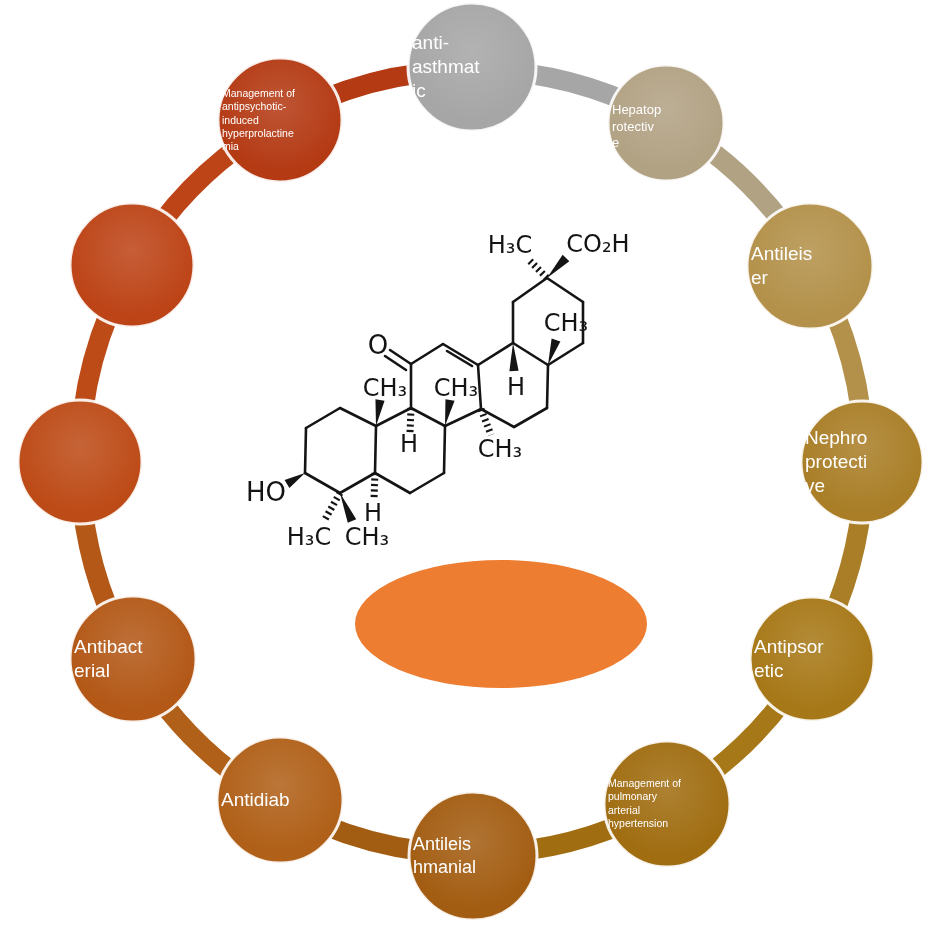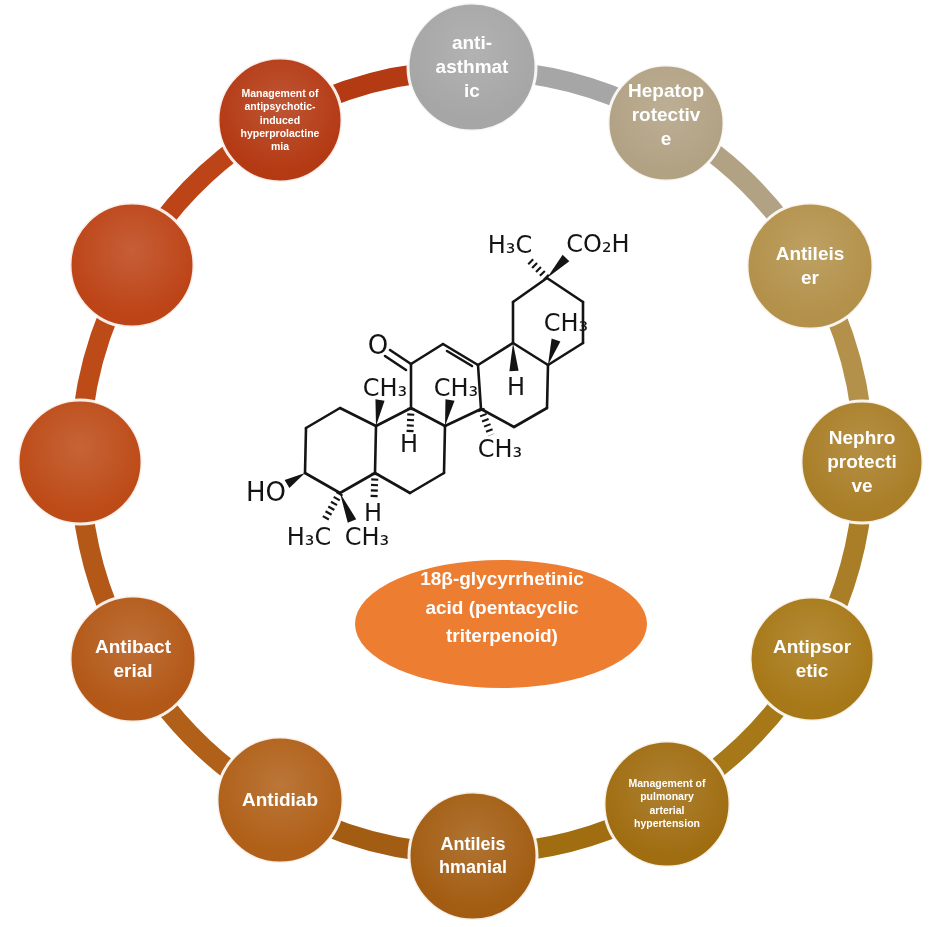--- a/index.html
+++ b/index.html
@@ -1,21 +1,21 @@
 <!DOCTYPE html>
 <html><head>
 <meta charset="utf-8">
 <style>
   html,body{margin:0;padding:0;background:#ffffff;}
   body{width:942px;height:927px;position:relative;font-family:"Liberation Sans",sans-serif;overflow:hidden;}
   #diagram{position:absolute;left:0;top:0;width:942px;height:927px;}
   #cycle-svg{position:absolute;left:0;top:0;}
   .node-label{
     position:absolute;transform:translate(-50%,-50%);
-    text-align:center;color:#ffffff;font-weight:700;
+    color:#ffffff;font-weight:400;
     white-space:pre-line;line-height:1.27;pointer-events:none;
   }
   .center-label{
     position:absolute;transform:translate(-50%,-50%);
     text-align:center;color:#ffffff;font-weight:700;
     white-space:pre-line;line-height:1.5;pointer-events:none;
   }
 </style>
 </head>
 <body>
@@ -118,21 +118,21 @@
       <circle cx="80" cy="462" r="62" fill="#bd4b17" stroke="#ffffff" stroke-opacity="0.9" stroke-width="3"></circle>
       <circle cx="80" cy="462" r="61" fill="url(#nodeGloss)"></circle>
       <circle cx="132" cy="265" r="62" fill="#bd4417" stroke="#ffffff" stroke-opacity="0.9" stroke-width="3"></circle>
       <circle cx="132" cy="265" r="61" fill="url(#nodeGloss)"></circle>
       <circle cx="280" cy="120" r="62" fill="#b43a14" stroke="#ffffff" stroke-opacity="0.9" stroke-width="3"></circle>
       <circle cx="280" cy="120" r="61" fill="url(#nodeGloss)"></circle>
     </svg>
     <div class="node-label" style="left: 472px; top: 67px; width: 120px; font-size: 19px;">anti-
 asthmat
 ic</div>
-    <div class="node-label" style="left: 666px; top: 115px; width: 108px; font-size: 19px;">Hepatop
+    <div class="node-label" style="left: 666px; top: 127px; width: 108px; font-size: 13px;">Hepatop
 rotectiv
 e</div>
     <div class="node-label" style="left: 810px; top: 266px; width: 118px; font-size: 19px;">Antileis
 er</div>
     <div class="node-label" style="left: 862px; top: 462px; width: 114px; font-size: 19px;">Nephro
 protecti
 ve</div>
     <div class="node-label" style="left: 812px; top: 659px; width: 116px; font-size: 19px;">Antipsor
 etic</div>
     <div class="node-label" style="left: 667px; top: 804px; width: 118px; font-size: 10.5px;">Management of
@@ -142,16 +142,13 @@
     <div class="node-label" style="left: 473px; top: 856px; width: 120px; font-size: 18px;">Antileis
 hmanial</div>
     <div class="node-label" style="left: 280px; top: 800px; width: 118px; font-size: 19px;">Antidiab</div>
     <div class="node-label" style="left: 133px; top: 659px; width: 118px; font-size: 19px;">Antibact
 erial</div>
     <div class="node-label" style="left: 280px; top: 120px; width: 116px; font-size: 10.5px;">Management of
 antipsychotic-
 induced
 hyperprolactine
 mia</div>
-    <div class="center-label" style="left: 502px; top: 608px; width: 250px; font-size: 19px; color: rgb(255, 255, 255);">18β-glycyrrhetinic
-acid (pentacyclic
-triterpenoid)</div>
   </div>
 
 </body></html>

